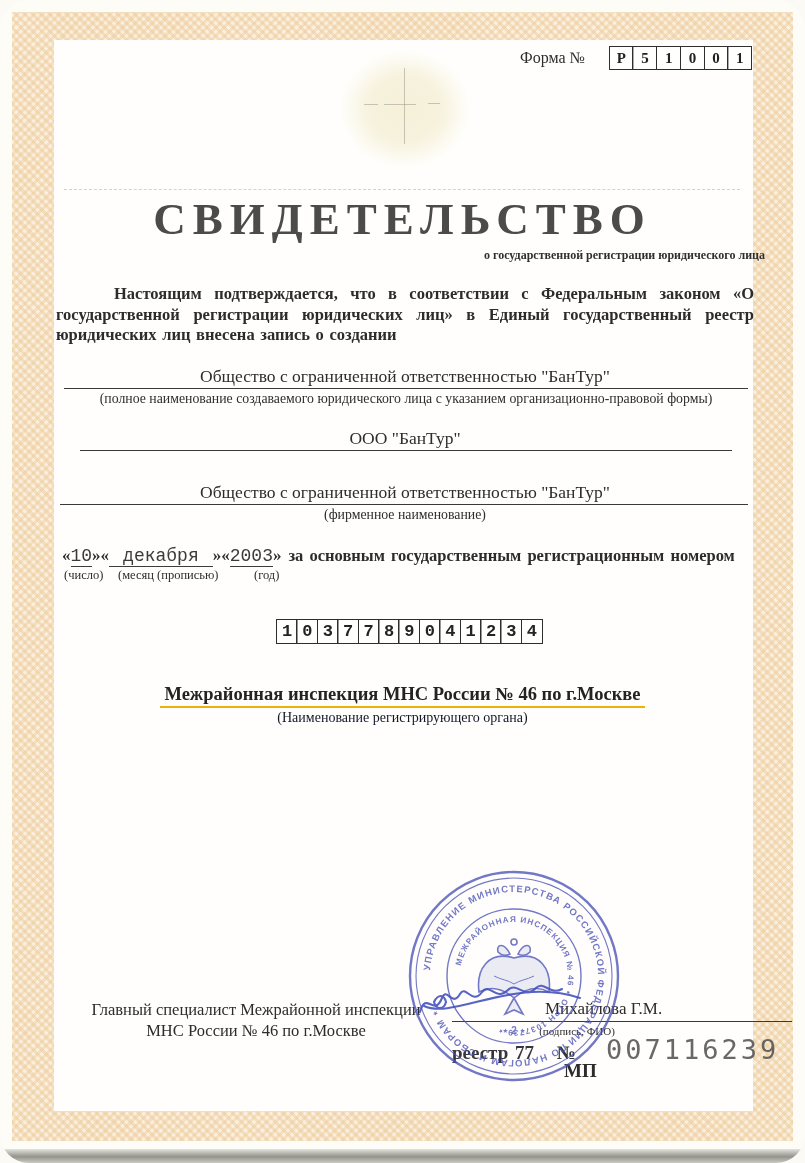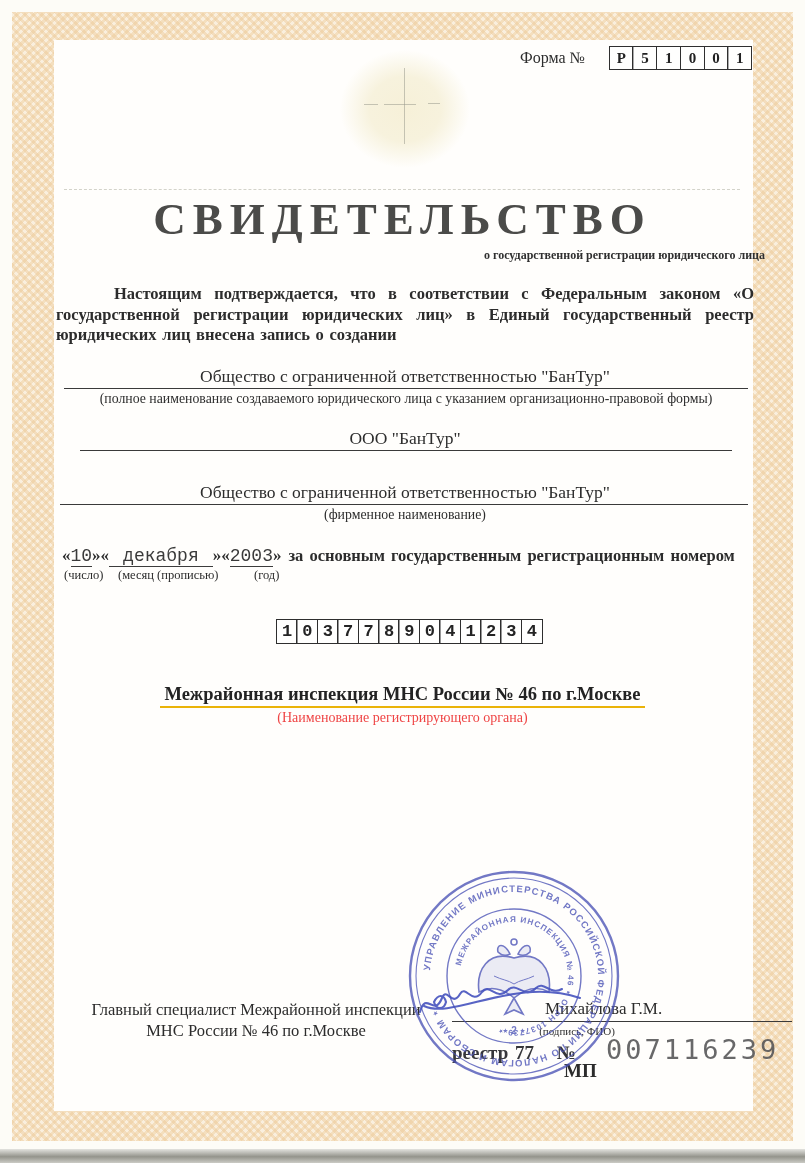--- a/index.html
+++ b/index.html
@@ -1,17 +1,17 @@
 <!DOCTYPE html>
 <html><head>
 <meta charset="utf-8">
 <style>
   html,body{margin:0;padding:0;}
   body{width:805px;height:1163px;font-family:"Liberation Serif",serif;background:#fcfaf4;}
-  .stage{position:relative;width:805px;height:1163px;overflow:hidden;background:#fdfcf7;}
+  .stage{position:relative;width:805px;height:1163px;overflow:hidden;background:#fdfcf7;border-radius:29px;}
   
   .border-frame{position:absolute;left:12px;top:12px;right:12px;bottom:22px;
     background:
       repeating-linear-gradient(45deg, rgba(236,200,150,.45) 0 3px, rgba(255,255,255,0) 3px 6px),
       repeating-linear-gradient(-45deg, rgba(240,210,165,.5) 0 3px, rgba(250,240,224,.7) 3px 6px);
     background-color:#f8ecd8;}
   .paper-inner{position:absolute;left:42px;top:28px;right:40px;bottom:30px;background:#fffefc;}
   .scan-shadow{position:absolute;left:0;right:0;bottom:0;height:14px;
     background:linear-gradient(180deg,#e3e3df 0%,#94948c 55%,#cbcbc5 100%);}
   .content{position:absolute;inset:0;z-index:2;}
@@ -62,21 +62,21 @@
   .ogrn-row{position:absolute;top:619px;left:276px;display:flex;}
   .ogrn-cell{width:20px;height:23px;border:1.6px solid #2e2e2e;margin-left:-1.6px;
     display:flex;align-items:center;justify-content:center;background:rgba(255,255,255,.5);
     font-family:"Liberation Mono","DejaVu Sans Mono",monospace;font-weight:bold;font-size:17px;color:#242424;}
   .ogrn-cell:first-child{margin-left:0;}
 
   .registry{position:absolute;top:684px;left:40px;width:725px;text-align:center;}
   .registry-value{display:inline-block;font-size:18.5px;font-weight:bold;color:#232323;
     border-bottom:2px solid #eab308;padding:0 4px 1px 4px;}
   .registry-caption{position:absolute;top:710px;left:40px;width:725px;text-align:center;
-    font-size:14px;color:#ef4444;}
+    font-size:14px;color:#0f172a;}
 
   
   .position-block{position:absolute;top:999px;left:68px;width:376px;text-align:center;
     font-size:16.5px;color:#2c2c2c;line-height:21px;}
   .sig-name{position:absolute;top:999px;left:545px;font-size:17px;color:#2c2c2c;}
   .sig-rule{position:absolute;top:1021px;left:452px;width:340px;border-top:1.5px solid #3a3a3a;}
   .sig-caption{position:absolute;top:1025px;left:452px;width:250px;text-align:center;font-size:11px;color:#2d2d2d;}
   .series-row{position:absolute;top:1042px;left:452px;font-size:19px;font-weight:bold;color:#36363a;white-space:nowrap;}
   .series-row .sp{display:inline-block;}
   .cert-number{position:absolute;top:1034px;left:598px;

